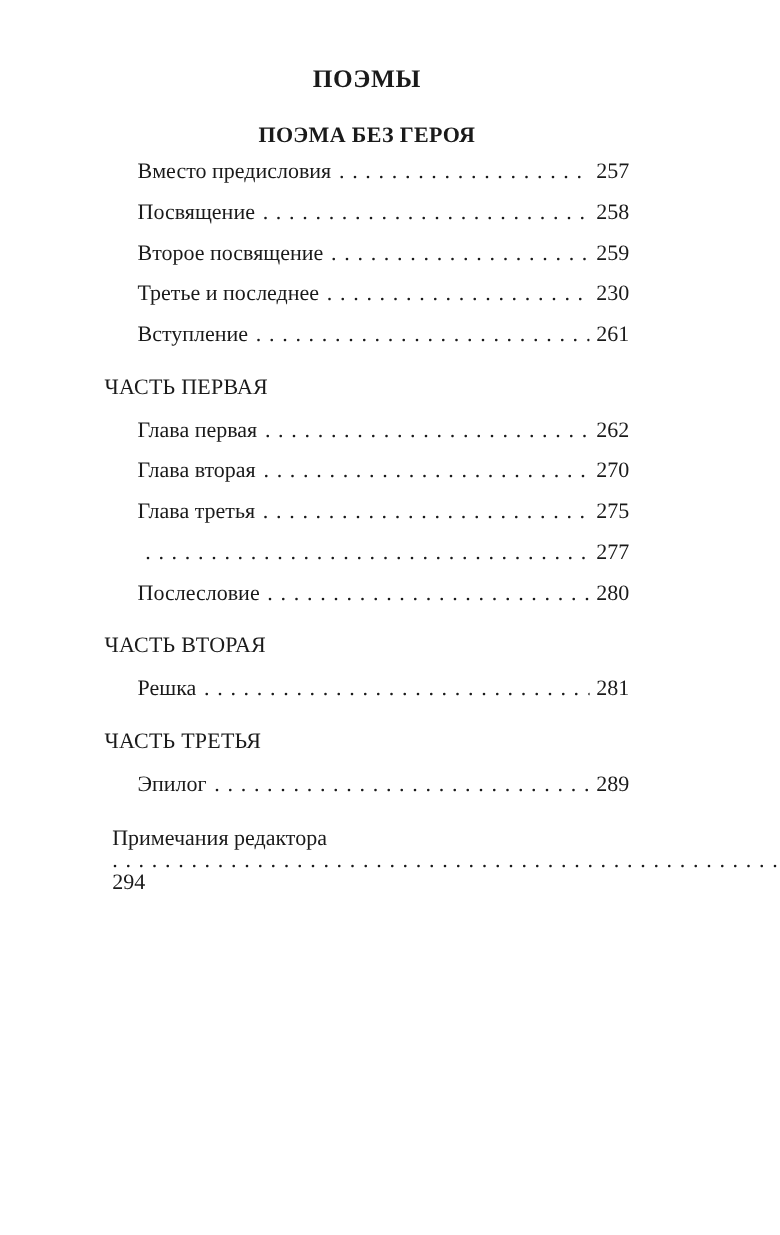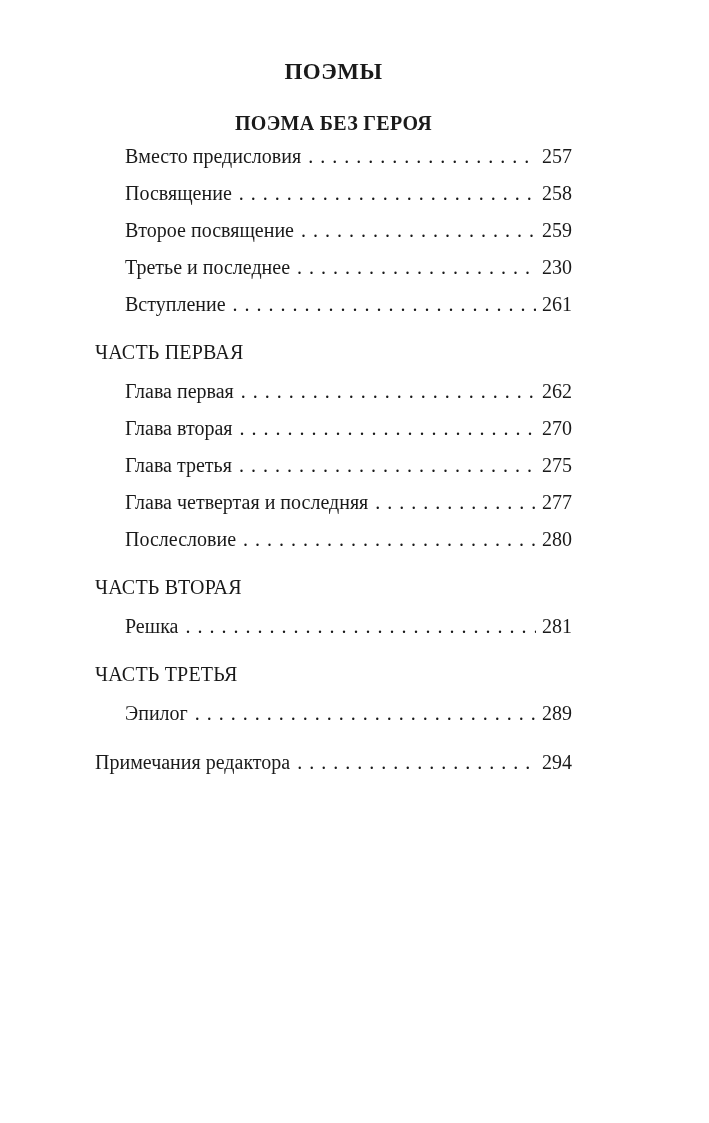--- a/index.html
+++ b/index.html
@@ -72,21 +72,21 @@
   }
 
   .section-heading {
     font-size: 20px;
     font-weight: normal;
     line-height: 20px;
     margin: 28px 0 19px 0;
     letter-spacing: 0.2px;
   }
 
-  .back-matter { margin-top: 29px; }
+  .back-matter { margin-top: 29px; flex-direction: column; }
 </style>
 </head>
 <body>
 
 <div class="page">
 
   <h1 class="book-title">ПОЭМЫ</h1>
 
   <h2 class="poem-title">ПОЭМА БЕЗ ГЕРОЯ</h2>
 
@@ -129,21 +129,20 @@
       <span class="toc-label">Глава вторая</span>
       <span class="leader"></span>
       <span class="pagenum">270</span>
     </div>
     <div class="toc-row indent">
       <span class="toc-label">Глава третья</span>
       <span class="leader"></span>
       <span class="pagenum">275</span>
     </div>
     <div class="toc-row indent">
-      <span class="toc-label">Глава четвертая и последняя</span>
       <span class="leader"></span>
       <span class="pagenum">277</span>
     </div>
     <div class="toc-row indent">
       <span class="toc-label">Послесловие</span>
       <span class="leader"></span>
       <span class="pagenum">280</span>
     </div>
 
     <h3 class="section-heading">ЧАСТЬ ВТОРАЯ</h3>

